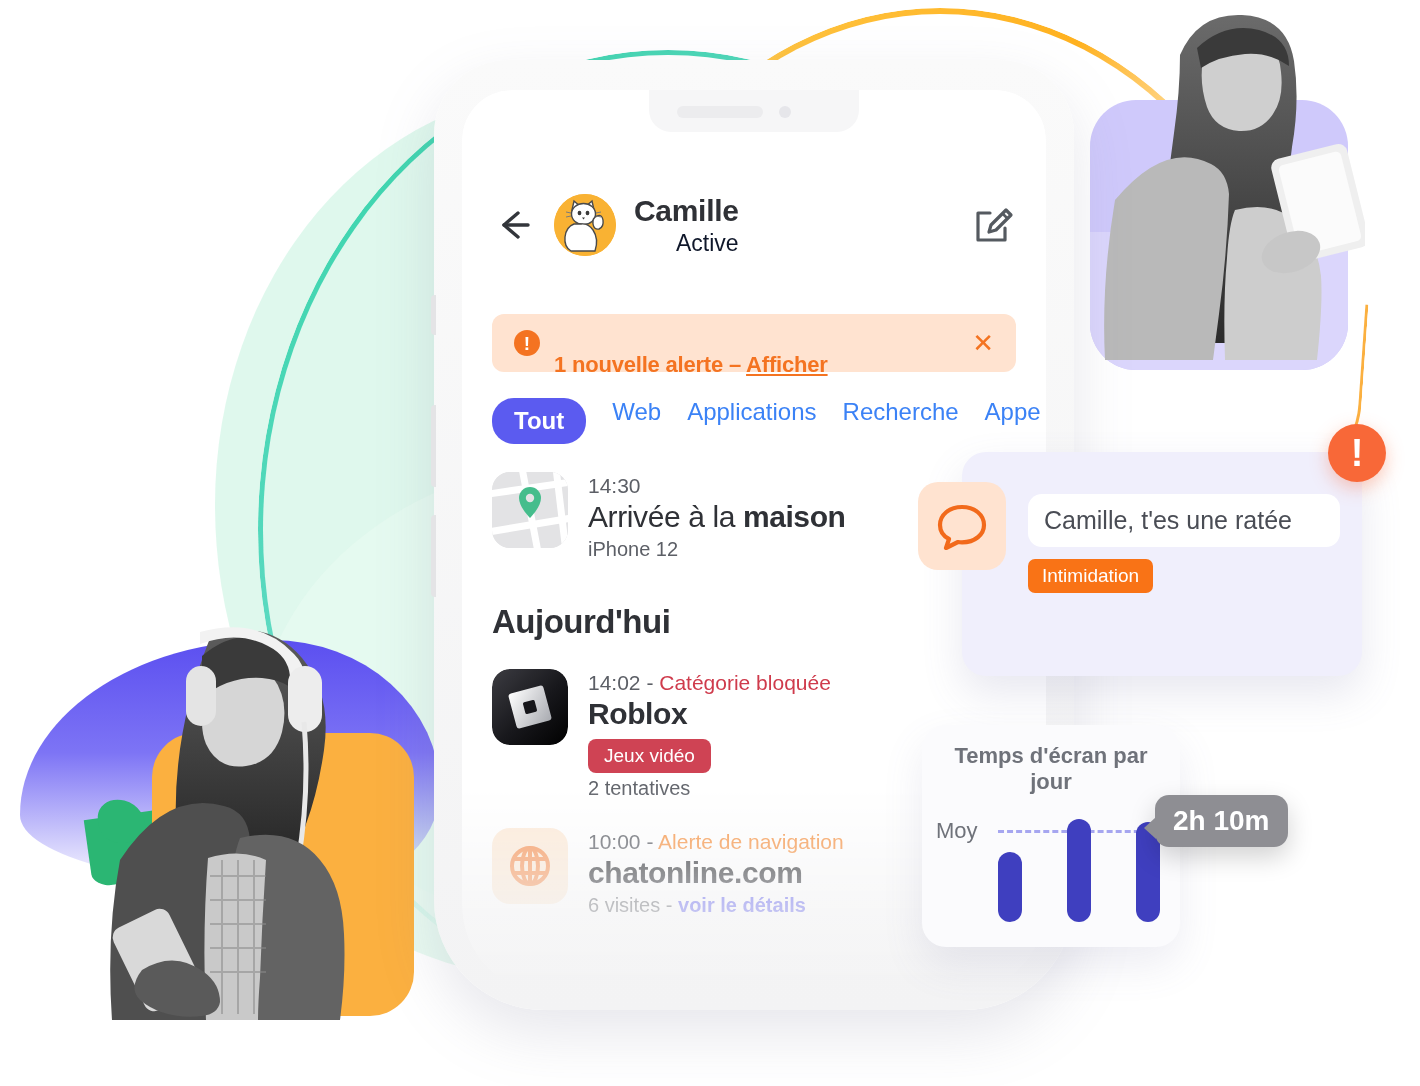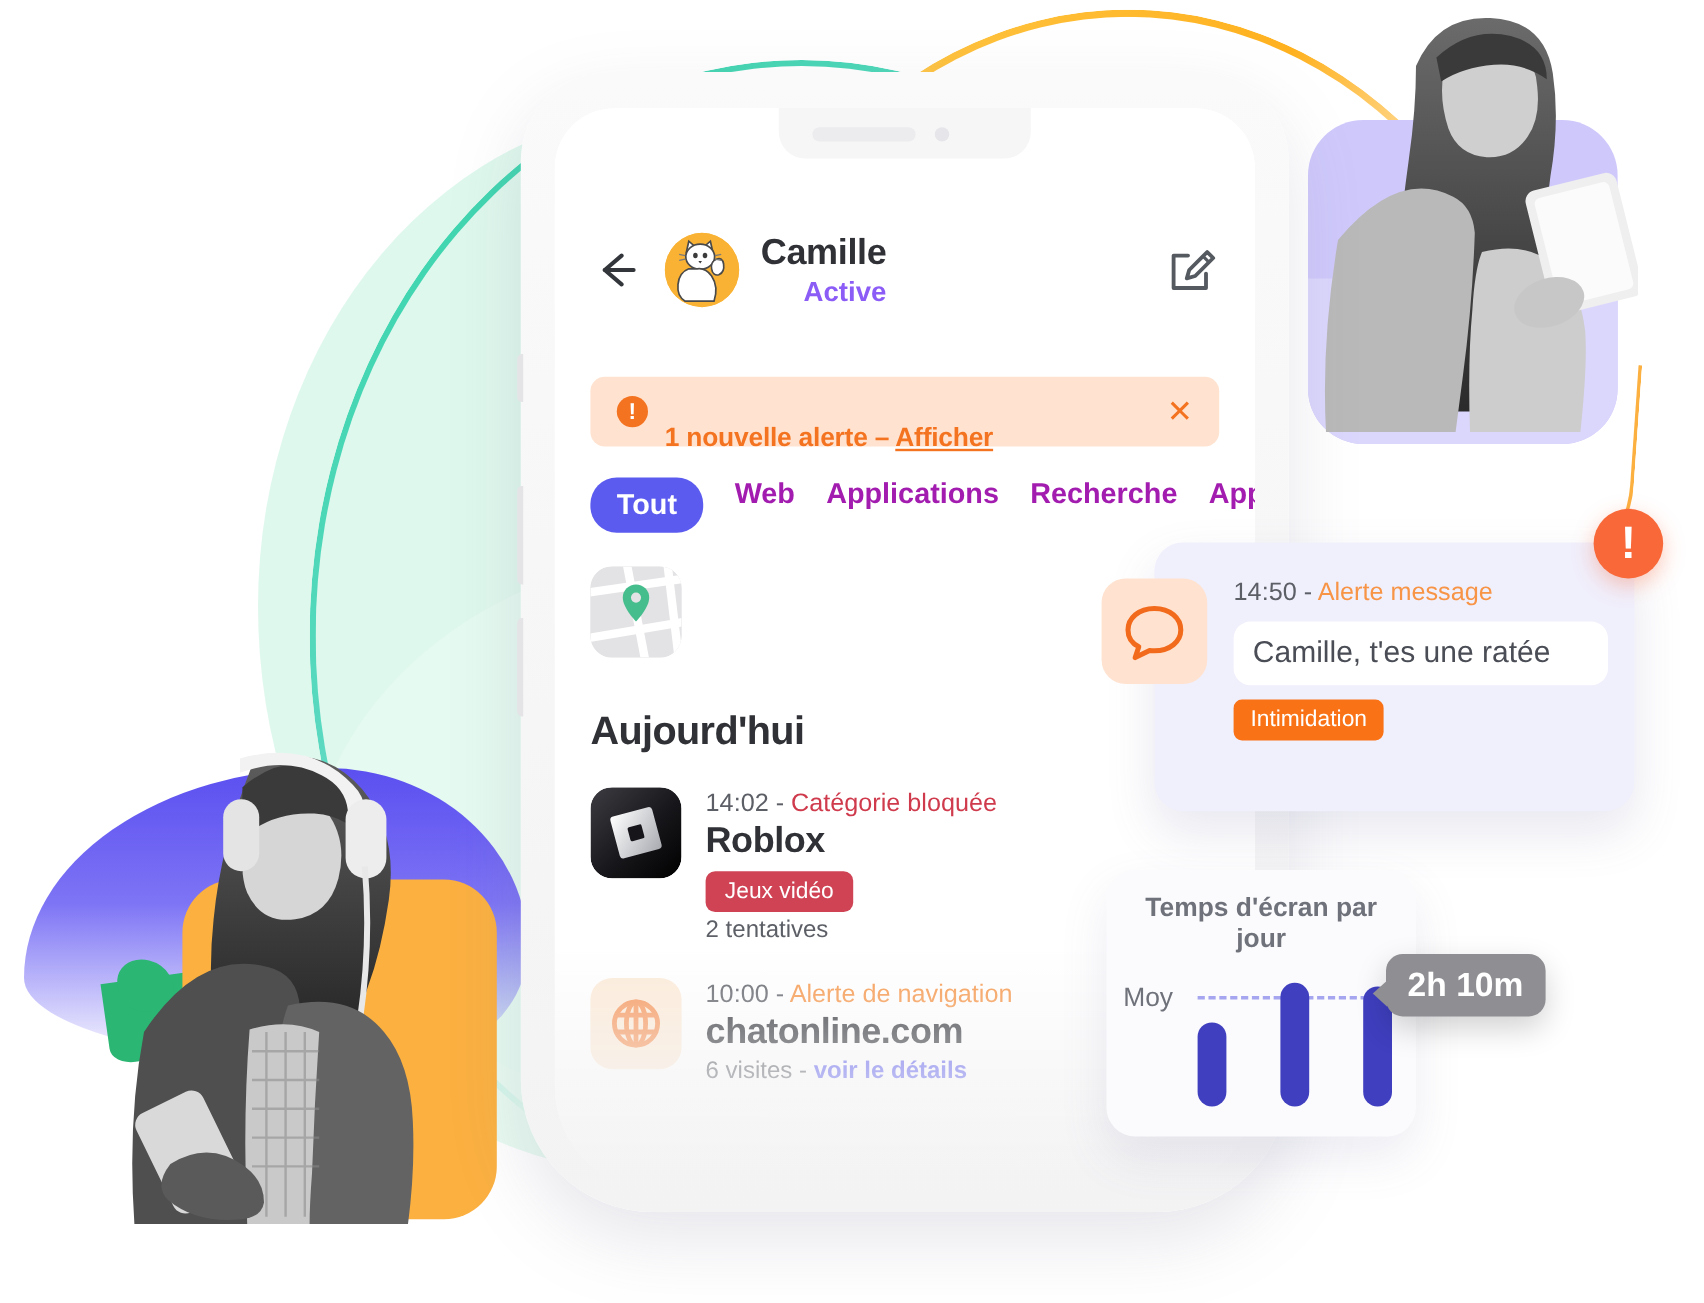--- a/index.html
+++ b/index.html
@@ -126,21 +126,21 @@
     border-radius: 0 0 22px 22px; z-index: 3; text-align: right;
   }
   .back-arrow { width: 40px; height: 40px; flex: none; cursor: pointer; }
   .avatar {
     width: 62px; height: 62px; border-radius: 50%;
     background: #f9b233; margin-left: 20px; flex: none;
     display: flex; align-items: center; justify-content: center; overflow: hidden;
   }
   .who { margin-left: 18px; line-height: 1.15; }
   .who .name { font-size: 30px; font-weight: 700; color: #2f3136; letter-spacing: -.3px;}
-  .who .status { font-size: 23px; font-weight: 700; color: #8b5cf6; margin-top: 2px;}
+  .who .status { font-size: 23px; font-weight: 400; color: #0f172a; margin-top: 2px;}
   .edit-btn { margin-left: auto; width: 42px; height: 42px; cursor: pointer; }
 
   
   .sheet {
     position: absolute; left: 0; top: 196px; width: 100%; bottom: 0;
     background: #fff; border-radius: 24px 24px 0 0; z-index: 2; padding: 0 30px;
   }
   .alert-banner {
     margin-top: 28px; height: 58px; background: #ffe3d0;
     border-radius: 12px; display: flex; align-items: center;
@@ -150,21 +150,21 @@
     width: 26px; height: 26px; border-radius: 50%; background:#f47321;
     color:#fff; font-size:19px; font-weight:700; display:flex;
     align-items:center; justify-content:center; flex:none; line-height:1;
   }
   .alert-text { font-size: 22px; font-weight: 700; color:#f47321; letter-spacing:-.2px;margin-top:44px;}
   .alert-text a { color:#f47321; text-decoration: underline; font-weight:700;}
   .alert-close { margin-left:auto; color:#f47321; font-size:26px; line-height:1; cursor:pointer; font-weight:400;}
 
   
   .tabs { margin-top: 26px; display:flex; gap: 26px; white-space: nowrap; }
-  .tab { font-size: 24px; color:#a21caf; font-weight:700; cursor:pointer;}
+  .tab { font-size: 24px; color:#3b82f6; font-weight:400; cursor:pointer;}
   .tab.active {
     background:#5b5bf0; color:#fff; font-weight:700;
     border-radius: 22px; padding: 9px 22px;
   }
 
   
   .row { display:flex; gap:20px; margin-top: 28px; }
   .row-ico { width: 76px; height: 76px; border-radius: 18px; flex:none; overflow:hidden;}
   .map-ico { background:#e3e3e5; position:relative; }
   .row-body { padding-top: 2px; }
@@ -356,20 +356,25 @@
               <rect width="76" height="76" rx="18" fill="#e3e3e5"></rect>
               <g stroke="#ffffff" stroke-width="7" fill="none" stroke-linecap="round">
                 <path d="M-4 22 L80 10"></path>
                 <path d="M30 -4 L46 80"></path>
                 <path d="M-4 60 L80 46"></path>
                 <path d="M64 -4 L74 80"></path>
               </g>
               <path d="M27 26 a11 11 0 0 1 22 0 c0 9 -11 20 -11 20 s-11 -11 -11 -20z" fill="#45bd8c"></path>
               <circle cx="38" cy="26" r="4.2" fill="#e3e3e5"></circle>
             </svg>
+          </div>
+          <div class="row-body">
+            <div class="row-time">14:30</div>
+            <div class="row-title"><span class="light">Arrivée à la </span><span>maison</span></div>
+            <div class="row-sub">iPhone 12</div>
           </div>
         </div>
 
         <div class="section-title">Aujourd'hui</div>
 
         <div class="row">
           <div class="row-ico">
             <svg viewBox="0 0 76 76" width="76" height="76" aria-hidden="true">
               <defs>
                 <linearGradient id="rbg" x1="0" y1="0" x2="1" y2="1">
@@ -444,21 +449,20 @@
   </div>
 
   <div class="msg-card">
     <div class="msg-badge">!</div>
     <div class="msg-ico">
       <svg viewBox="0 0 52 52" width="52" height="52" aria-hidden="true">
         <path d="M26 7 C13 7 4 15 4 25 c0 6 3 11 9 14 l-3 9 l12 -6 c1.3 .2 2.6 .3 4 .3 C39 42.3 48 34.6 48 25 C48 15 39 7 26 7 z" fill="none" stroke="#f26a1b" stroke-width="4.2" stroke-linejoin="round"></path>
       </svg>
     </div>
     <div class="msg-body">
-      <div class="msg-time"><span>14:50 - </span><span class="kind">Alerte message</span></div>
       <div class="msg-bubble">Camille, t'es une ratée</div>
       <span class="msg-chip">Intimidation</span>
     </div>
   </div>
 
   <div class="st-card">
     <div class="st-title">Temps d'écran par jour</div>
     <div class="st-plot">
       <div class="st-moy">Moy</div>
       <div class="st-dash"></div>

